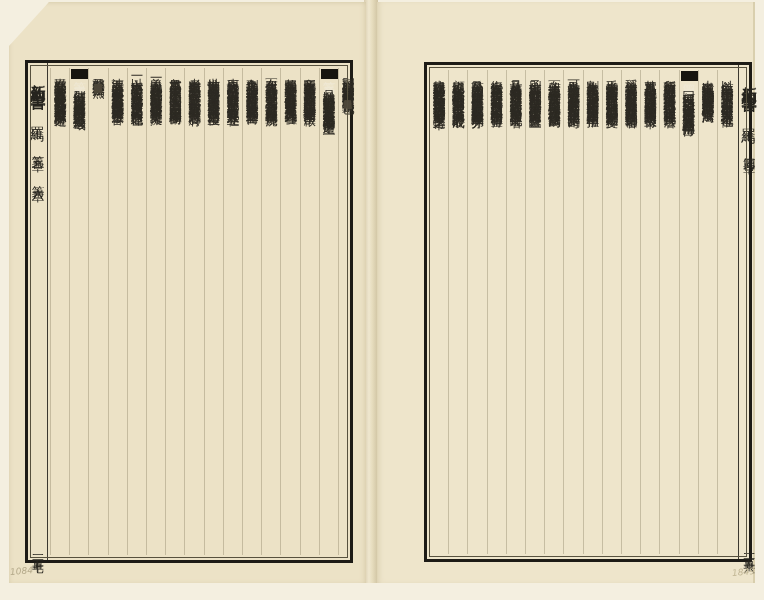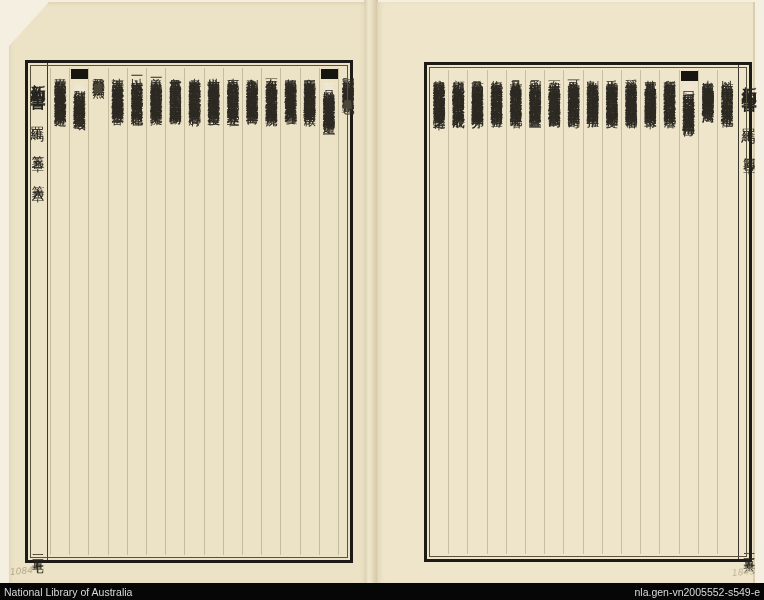--- a/index.html
+++ b/index.html
@@ -109,18 +109,14 @@
         <span class="vtext bsection">羅馬</span>
         <span class="vtext bchap">第四章</span>
         <span class="vtext pagenum">一百五十六</span>
       </div>
     </div>
   </div>
 
   <div class="pencil pencil-l">1084</div>
   <div class="pencil pencil-r">1849</div>
 
-  <div class="bar">
-    <span>National Library of Australia</span>
-    <span>nla.gen-vn2005552-s549-e</span>
-  </div>
 
 </div>
 
 </body></html>

